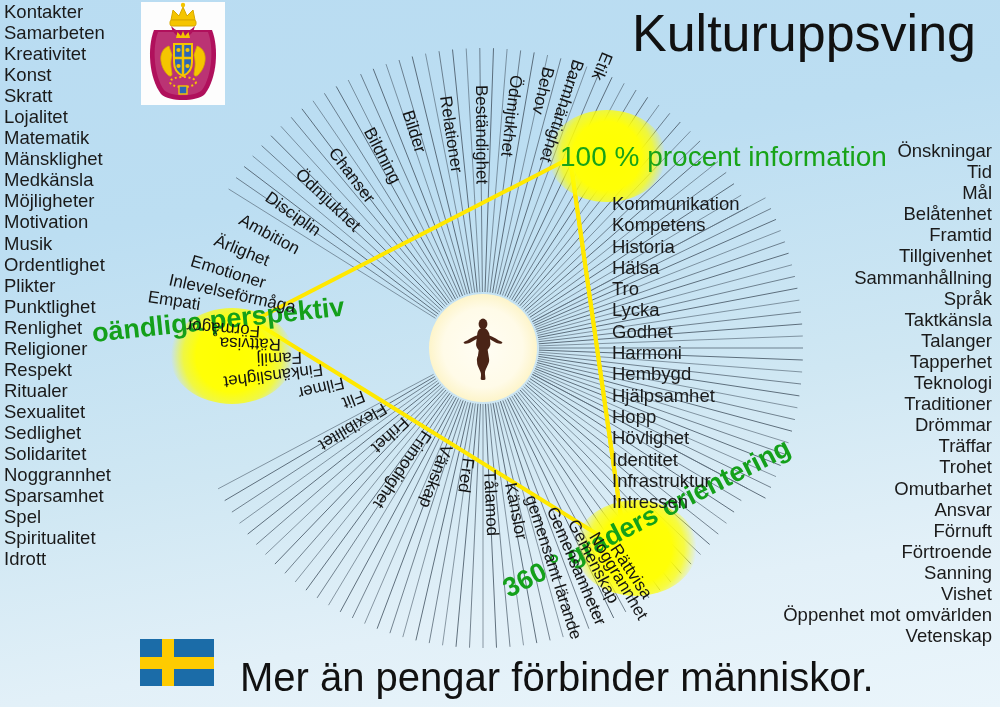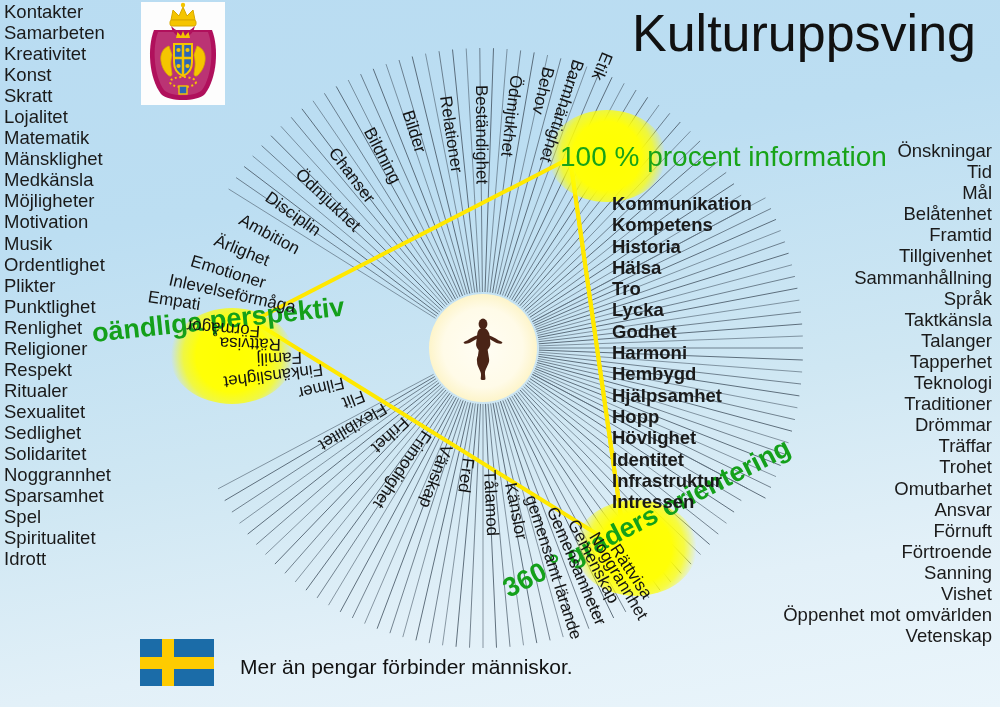--- a/index.html
+++ b/index.html
@@ -35,30 +35,30 @@
   #cap-100{position:absolute;left:560px;top:141px;font-size:28px;font-weight:normal;color:#18a318;}
   #cap-perspektiv{position:absolute;left:92px;top:318px;font-size:27px;transform:rotate(-6deg);transform-origin:left center;}
   #cap-360{position:absolute;left:505px;top:575px;font-size:27px;transform:rotate(-27deg);transform-origin:left center;}
 
   
   #list-left{position:absolute;left:4px;top:1px;}
   #list-left div{font-size:18.5px;line-height:21.05px;color:#1a1a1a;white-space:nowrap;}
   #list-right{position:absolute;right:8px;top:140px;text-align:right;margin-left:37px;}
   #list-right div{font-size:18.5px;line-height:21.1px;color:#1a1a1a;white-space:nowrap;}
   #list-center{position:absolute;left:612px;top:193px;}
-  #list-center div{font-size:18.5px;line-height:21.3px;color:#1a1a1a;white-space:nowrap;font-weight:bold;}
+  #list-center div{font-size:18.5px;line-height:21.3px;color:#1a1a1a;white-space:nowrap;}
 
   
   .spoke{position:absolute;font-size:17px;color:#141414;white-space:nowrap;transform-origin:left center;}
 
   
   #flag{position:absolute;left:140px;top:639px;width:74px;height:47px;background:#1b6ca8;}
   #flag .vb{position:absolute;left:22px;top:0;width:12px;height:47px;background:#fecb00;}
   #flag .hb{position:absolute;left:0;top:18px;width:74px;height:12px;background:#fecb00;}
-  #caption{position:absolute;left:240px;top:655px;font-size:21px;color:#111;white-space:nowrap;}
+  #caption{position:absolute;left:240px;top:655px;font-size:40px;color:#111;white-space:nowrap;}
 
   
   #coa{position:absolute;left:141px;top:2px;width:84px;height:103px;background:#fdfdfd;}
 </style>
 </head>
 <body>
 
 <div id="stage">
 
   <svg id="fan" viewBox="0 0 1000 707" preserveAspectRatio="none">

